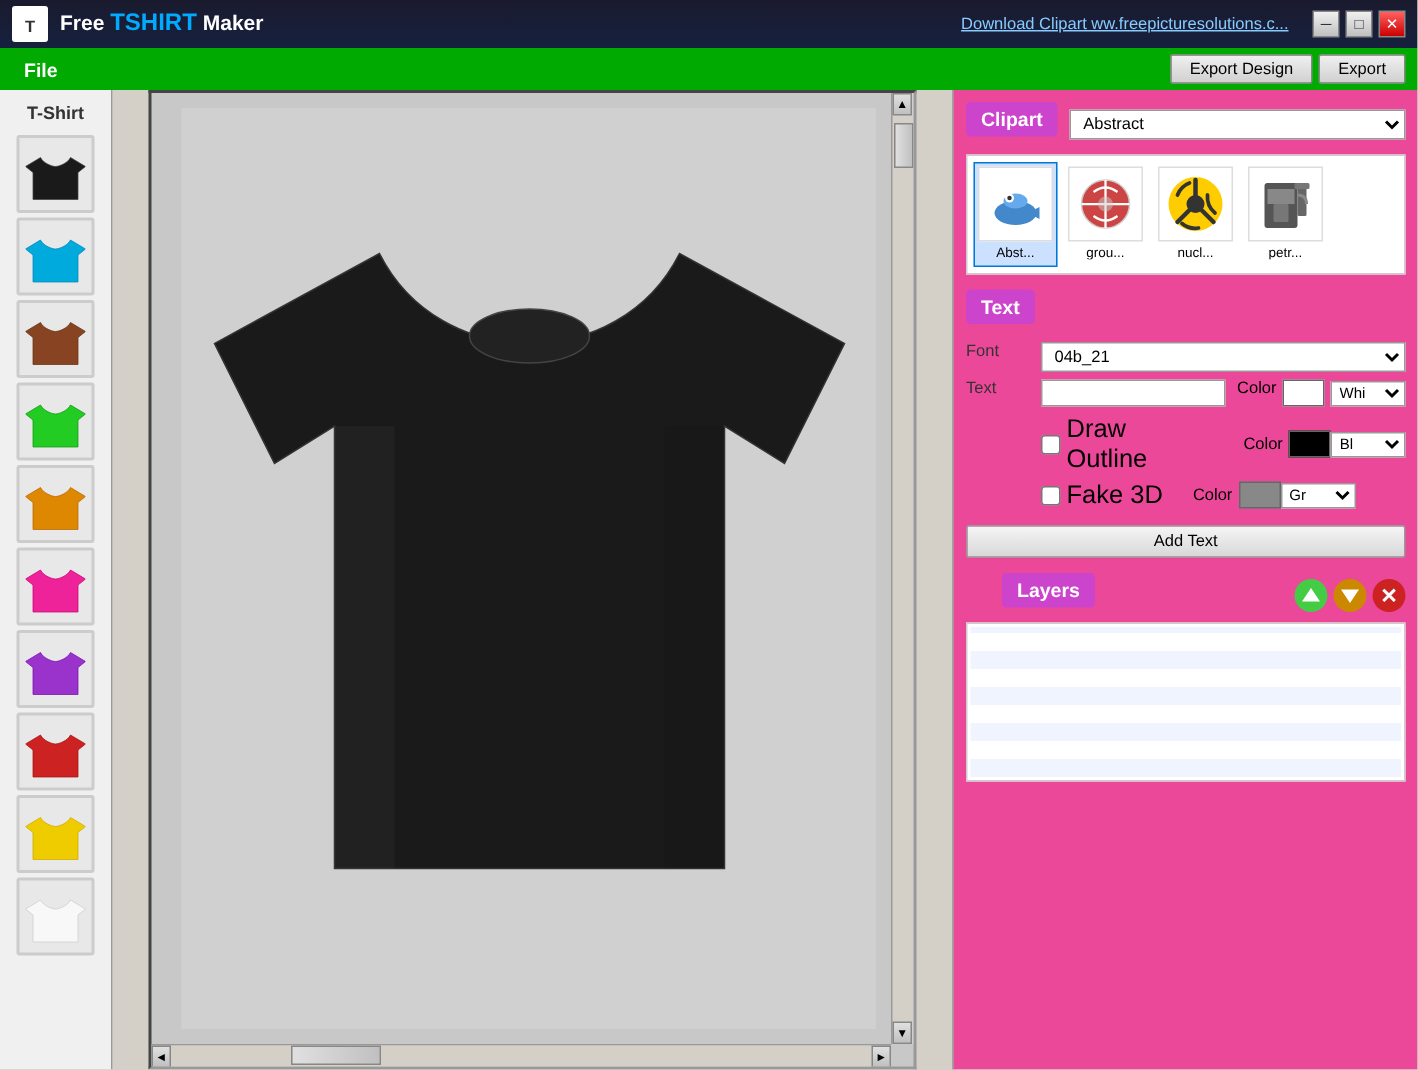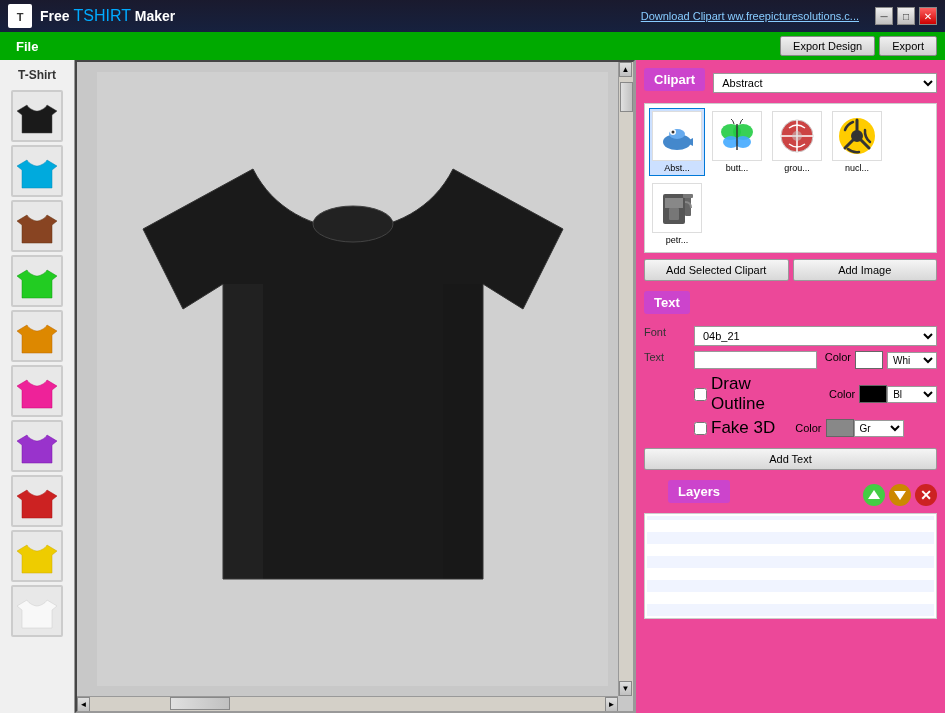--- a/index.html
+++ b/index.html
@@ -63,20 +63,21 @@
       padding: 3px 12px;
       font-size: 11px;
       cursor: pointer;
       border-radius: 2px;
     }
 
     
     #main-content {
       display: flex;
       height: calc(713px - 32px - 28px);
+      gap: 24px;
     }
 
     
     #left-panel {
       width: 75px;
       background: #f0f0f0;
       border-right: 1px solid #999;
       padding: 8px 4px;
       overflow-y: auto;
     }
@@ -341,21 +342,21 @@
 
 <div id="title-bar">
   <div class="title-left">
     <div class="app-icon">
       <svg width="20" height="20" viewBox="0 0 20 20">
         <rect width="20" height="20" fill="white" rx="2"></rect>
         <text x="10" y="15" text-anchor="middle" font-size="11" font-weight="bold" fill="#333">T</text>
       </svg>
     </div>
     <div class="app-title">
-      <span style="color:white;font-size:14px;font-weight:bold;">Free </span><span style="color:#00aaff;font-size:16px;font-weight:normal;">TSHIRT</span><span style="color:white;font-size:14px;font-weight:bold;"> Maker</span>
+      <span style="color:white;font-size:14px;font-weight:bold;">Free </span><span style="color:#00aaff;font-size:16px;font-weight:bold;">TSHIRT</span><span style="color:white;font-size:14px;font-weight:bold;"> Maker</span>
     </div>
   </div>
   <div class="title-right">
     <span class="website-link">Download Clipart ww.freepicturesolutions.c...</span>
     <div class="win-btn">─</div>
     <div class="win-btn">□</div>
     <div class="win-btn close">✕</div>
   </div>
 </div>
 
@@ -489,34 +490,20 @@
               <ellipse cx="22" cy="20" rx="8" ry="5" fill="#66aaee"></ellipse>
               <circle cx="18" cy="18" r="3" fill="white"></circle>
               <circle cx="18" cy="18" r="1.5" fill="#333"></circle>
 
               <path d="M30,28 L38,24 L38,32 Z" fill="#4488cc"></path>
             </svg>
           </div>
           <span class="clipart-label">Abst...</span>
         </div>
 
-        <div class="clipart-item">
-          <div class="clipart-icon-box">
-            <svg width="44" height="44" viewBox="0 0 44 44">
-              <ellipse cx="16" cy="18" rx="10" ry="8" fill="#22cc44" opacity="0.9"></ellipse>
-              <ellipse cx="28" cy="18" rx="10" ry="8" fill="#22cc44" opacity="0.9"></ellipse>
-              <ellipse cx="16" cy="28" rx="8" ry="6" fill="#44aaff" opacity="0.9"></ellipse>
-              <ellipse cx="28" cy="28" rx="8" ry="6" fill="#44aaff" opacity="0.9"></ellipse>
-              <line x1="22" y1="10" x2="22" y2="36" stroke="#333" stroke-width="1.5"></line>
-              <path d="M19,10 Q18,6 16,5" stroke="#333" stroke-width="1" fill="none"></path>
-              <path d="M25,10 Q26,6 28,5" stroke="#333" stroke-width="1" fill="none"></path>
-            </svg>
-          </div>
-          <span class="clipart-label">butt...</span>
-        </div>
 
         <div class="clipart-item">
           <div class="clipart-icon-box">
             <svg width="44" height="44" viewBox="0 0 44 44">
               <circle cx="22" cy="22" r="16" fill="#cc4444"></circle>
               <circle cx="22" cy="22" r="16" fill="none" stroke="#cccccc" stroke-width="1"></circle>
               <path d="M14,14 Q22,8 30,14" stroke="white" stroke-width="1.5" fill="none"></path>
               <path d="M14,30 Q22,36 30,30" stroke="white" stroke-width="1.5" fill="none"></path>
               <path d="M22,6 L22,38" stroke="white" stroke-width="1.5"></path>
               <path d="M6,22 L38,22" stroke="white" stroke-width="1.5"></path>
@@ -549,24 +536,20 @@
               <rect x="10" y="12" width="18" height="10" fill="#888"></rect>
               <rect x="14" y="22" width="10" height="12" fill="#777" rx="1"></rect>
               <rect x="30" y="10" width="6" height="20" fill="#666" rx="1"></rect>
               <rect x="28" y="8" width="10" height="4" fill="#777" rx="1"></rect>
               <path d="M30,16 Q36,16 36,22" stroke="#888" stroke-width="2" fill="none"></path>
             </svg>
           </div>
           <span class="clipart-label">petr...</span>
         </div>
 
-      </div>
-      <div class="clipart-buttons">
-        <button class="clipart-btn">Add Selected Clipart</button>
-        <button class="clipart-btn">Add Image</button>
       </div>
     </div>
 
     <div id="text-section">
       <div style="margin-bottom:6px;">
         <span class="section-header">Text</span>
       </div>
       
       <div class="form-row">
         <span class="form-label">Font</span>

